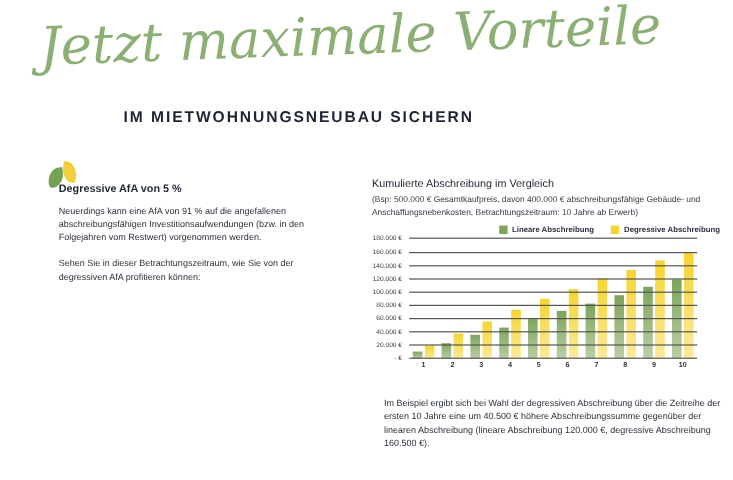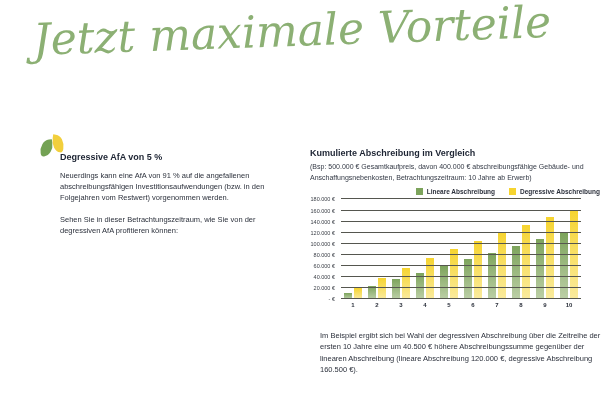--- a/index.html
+++ b/index.html
@@ -28,27 +28,27 @@
   .leaf.green {
     left:0; top:5px; width:13px; height:16px; background:#74a254;
     border-radius:85% 0 85% 25% / 85% 0 85% 25%;
     transform:rotate(-8deg);
   }
   .leaf.yellow {
     left:12px; top:0; width:12px; height:17px; background:#f2cf3c;
     border-radius:0 85% 25% 85% / 0 85% 25% 85%;
     transform:rotate(8deg);
   }
-  .left-col { position:absolute; left:60px; top:152px; width:232px; }
+  .left-col { position:absolute; left:49px; top:152px; width:232px; }
   .left-heading { font-size:9px; font-weight:700; color:#1d2433; margin-bottom:9px; }
   .left-col p { font-size:7.5px; line-height:1.45; color:#2c313c; margin-bottom:11px; }
 
   
   .right-col { position:absolute; left:310px; top:148px; width:290px; }
-  .chart-title { font-size:9px; font-weight:700; color:#1d2433; margin-bottom:3px; }
+  .chart-title { font-size:9px; font-weight:400; color:#1d2433; margin-bottom:3px; }
   .chart-subtitle { font-size:7px; line-height:1.6; color:#333945; margin-bottom:4px; }
 
   .legend { display:flex; justify-content:flex-end; align-items:center; gap:14px; margin-bottom:3px; height:9px; }
   .legend-item { display:flex; align-items:center; gap:4px; font-size:6.5px; font-weight:700; color:#2c313c; }
   .legend-swatch { width:7px; height:7px; display:inline-block; }
 
   .chart { position:relative; height:120px; margin-top:2px; }
   .ylabels { position:absolute; left:0; top:0; width:26px; height:100px; }
   .ylab {
     position:absolute; right:1px; transform:translateY(50%);
@@ -66,20 +66,21 @@
     position:absolute; left:320px; top:330px; width:290px;
     font-size:7.5px; line-height:1.5; color:#2c313c;
   }
 </style>
 </head>
 <body>
 
 <div class="page">
 
   <div class="script-title">Jetzt maximale Vorteile</div>
+  <div class="subtitle-caps">IM MIETWOHNUNGSNEUBAU SICHERN</div>
 
   <div class="leaf-icon">
     <span class="leaf green"></span>
     <span class="leaf yellow"></span>
   </div>
   <div class="left-col">
     <div class="left-heading">Degressive AfA von 5 %</div>
     <p>Neuerdings kann eine AfA von 91 % auf die angefallenen abschreibungsfähigen Investitionsaufwendungen (bzw. in den Folgejahren vom Restwert) vorgenommen werden.</p>
     <p>Sehen Sie in dieser Betrachtungszeitraum, wie Sie von der degressiven AfA profitieren können:</p>
   </div>

